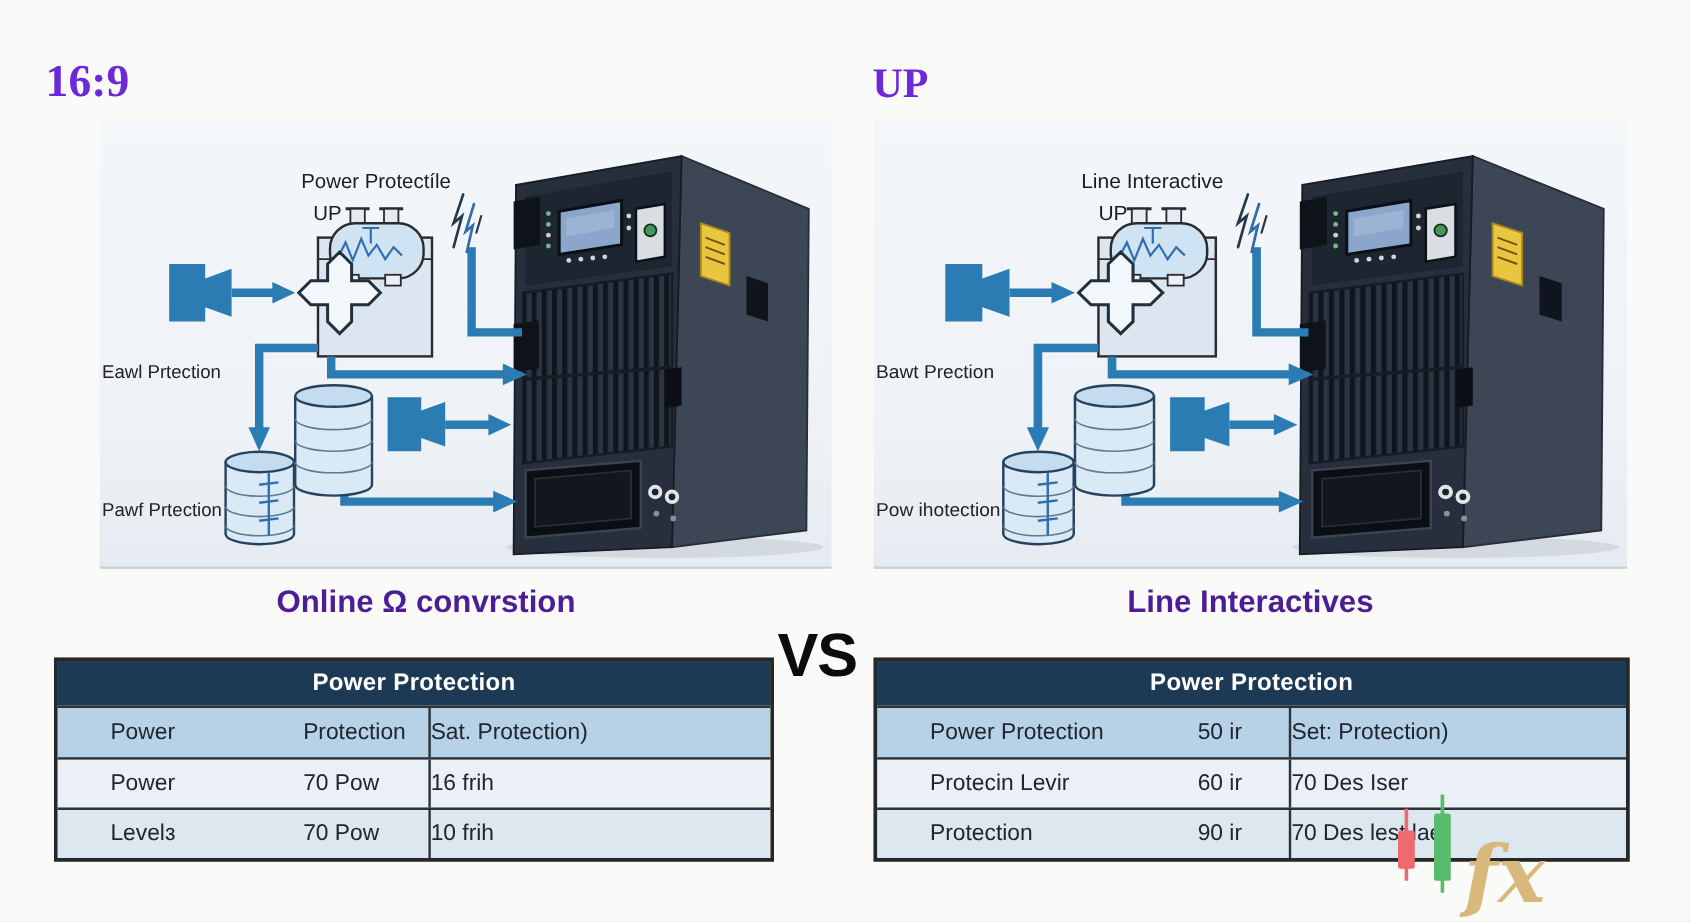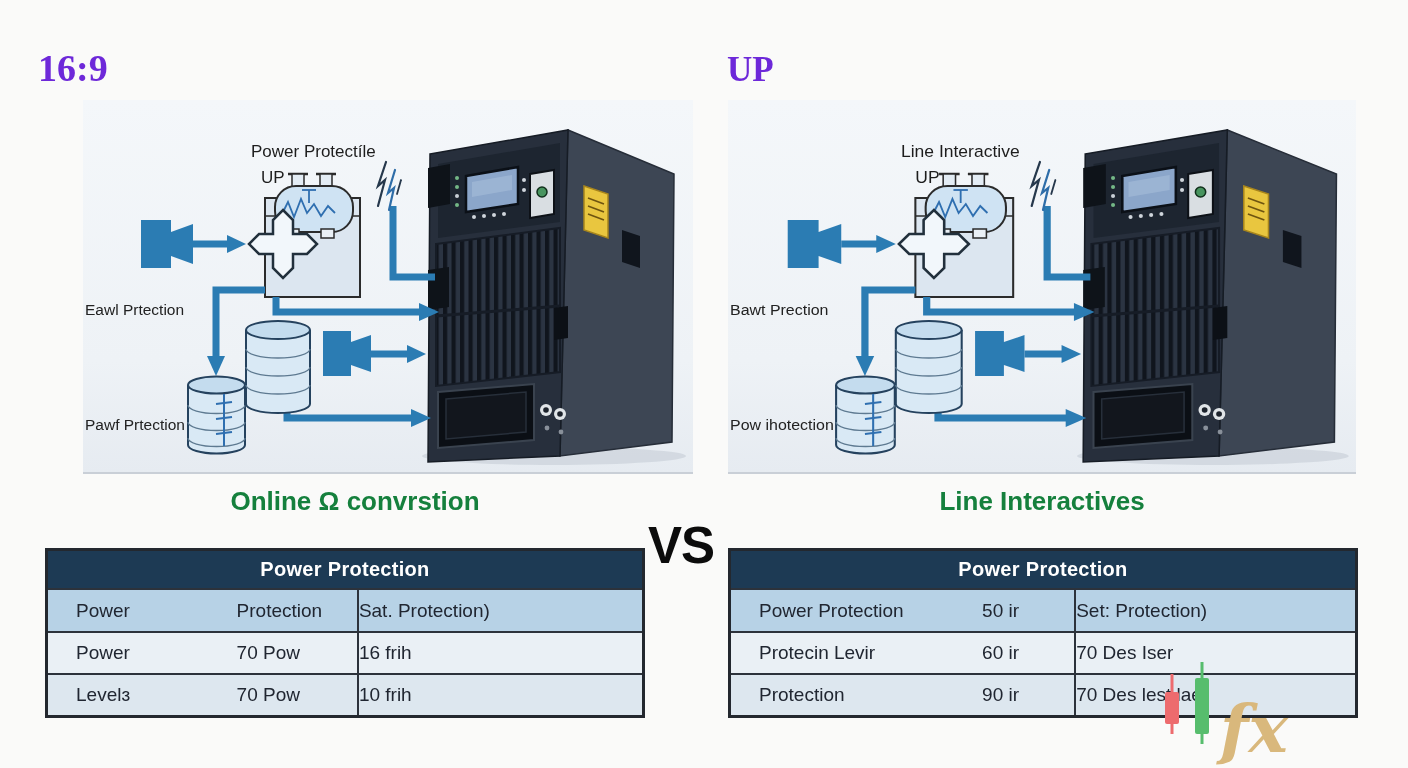--- a/index.html
+++ b/index.html
@@ -8,37 +8,37 @@
   .title{position:absolute;font-weight:bold;color:#6d28d9;font-family:Liberation Serif, serif;}
   .tl{left:38px;top:46px;font-size:38px;}
   .trt{left:727px;top:50px;font-size:35px;}
   .panel{position:absolute;top:100px;height:372px;
          background:linear-gradient(180deg,#f4f7fa 0%,#eef2f6 70%,#e6ebf1 100%);
          border-bottom:2px solid #c9cfd7;}
   .left-panel{left:50px;width:610px;margin-left:33px;}
   .right-panel{left:728px;width:628px;}
   svg.diag{width:100%;height:100%;display:block;}
   svg text{font-family:"Liberation Sans",sans-serif;}
-  .caption{position:absolute;top:486px;font-size:26px;font-weight:bold;color:#15803d;text-align:center;}
+  .caption{position:absolute;top:486px;font-size:26px;font-weight:bold;color:#4c1d95;text-align:center;}
   .cap-left{left:50px;width:610px;}
   .cap-right{left:728px;width:628px;}
   .vs{position:absolute;left:648px;top:516px;font-size:51px;font-weight:bold;color:#0c0c0c;letter-spacing:-1px;}
   .cmp-table{position:absolute;top:548px;border:3px solid #23282f;box-sizing:border-box;background:#a16207;}
   .t-left{left:45px;width:600px;}
   .t-right{left:728px;width:630px;}
   .th{height:37px;background:#1d3a54;color:#fff;font-weight:bold;font-size:20px;
       display:flex;align-items:center;justify-content:center;letter-spacing:.3px;}
   .trow{display:flex;height:40px;border-top:2px solid #2c323b;font-size:19px;color:#202631;background:#eaf0f5;}
   .tr1{height:41px;background:#b7d2e6;}
   .tr3{background:#dde7ef;}
   .td{display:flex;align-items:center;box-sizing:border-box;}
   .td.main{flex:0 0 52%;}
   .t-right .td.main{flex:0 0 55%;}
   .td.side{flex:1;border-left:2px solid #2c323b;}
-  .c1{padding-left:28px;flex:0 0 52%;white-space:nowrap;}
+  .c1{padding-left:44px;flex:0 0 52%;white-space:nowrap;}
   .t-right .c1{flex:0 0 65%;}
   .c2{flex:1;white-space:nowrap;}
   .watermark{position:absolute;left:1158px;top:660px;display:flex;align-items:flex-end;z-index:6;}
   .wm-candles{margin-bottom:4px;}
   .wm-name{font-size:57px;color:#b8b3ad;letter-spacing:1px;line-height:1;opacity:.92;}
   .wm-accent{font-size:66px;color:#d9b87c;font-family:"DejaVu Serif",serif;font-style:italic;
              font-weight:bold;line-height:1;transform:translateY(12px);}
 </style>
 </head>
 <body>

